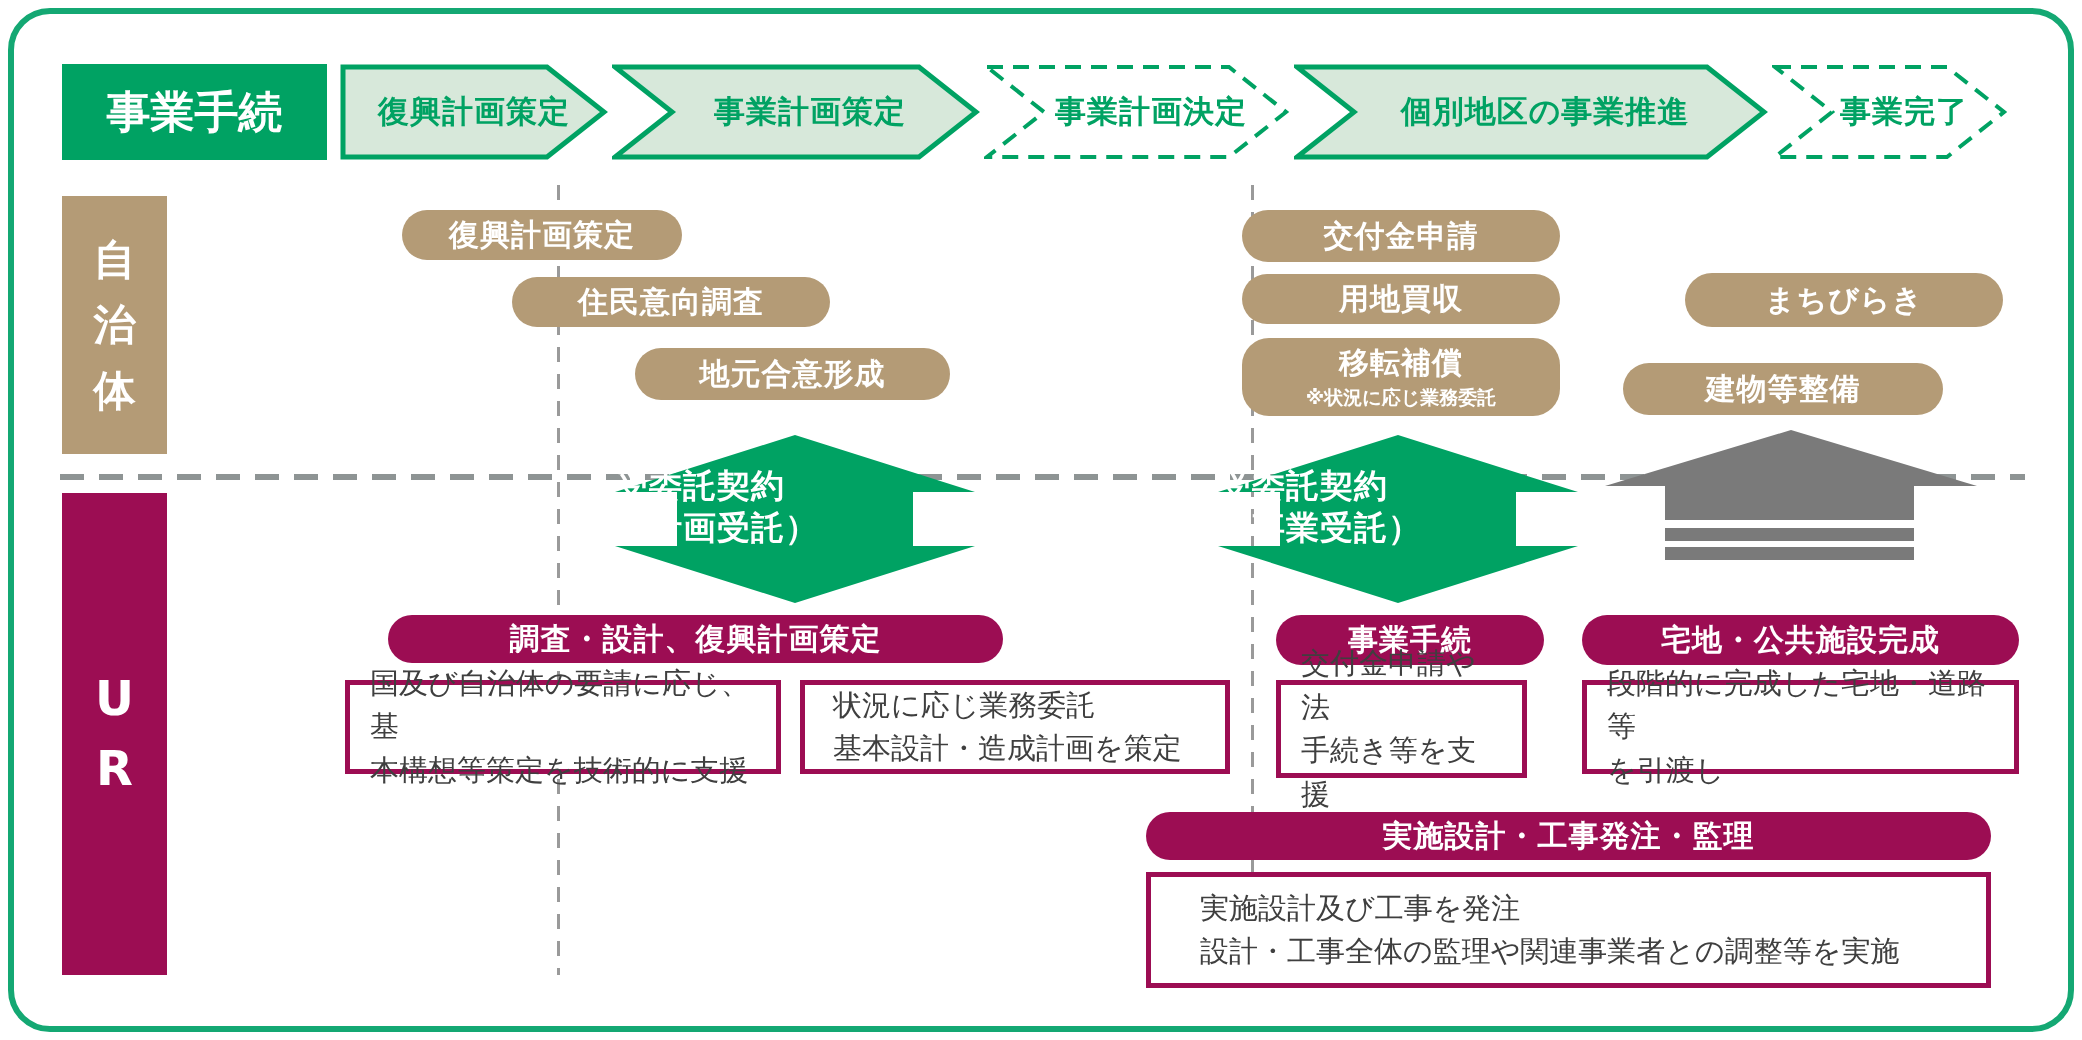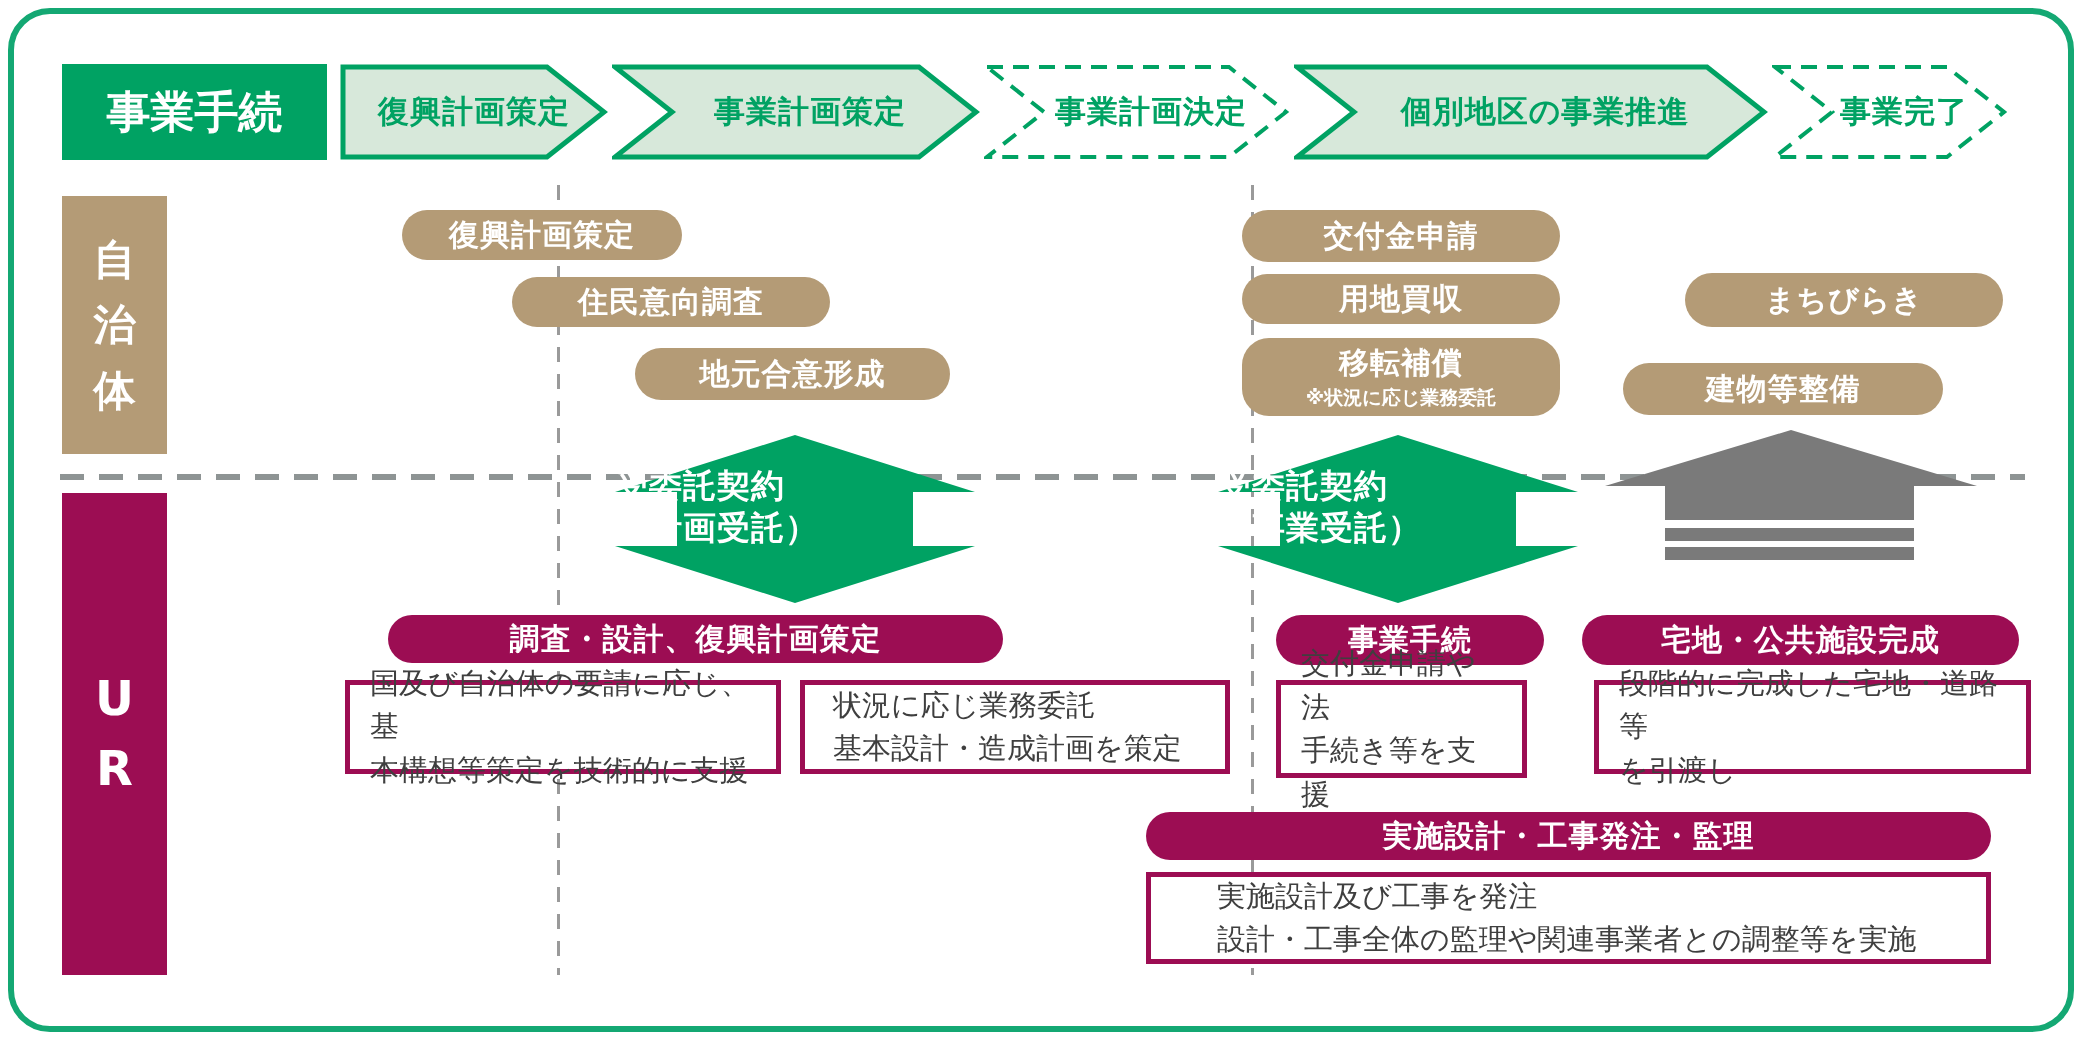--- a/index.html
+++ b/index.html
@@ -136,16 +136,16 @@
 <div class="abs flexc pill-maroon" style="left:1276px;top:615px;width:268px;height:50px;">事業手続</div>
 <div class="abs flexc pill-maroon" style="left:1582px;top:615px;width:437px;height:50px;">宅地・公共施設完成</div>
 <div class="abs flexc pill-maroon" style="left:1146px;top:812px;width:845px;height:48px;">実施設計・工事発注・監理</div>
 
 <div class="abs wbox preline" style="left:345px;top:680px;width:436px;height:94px;">国及び自治体の要請に応じ、基
 本構想等策定を技術的に支援</div>
 <div class="abs wbox preline" style="left:800px;top:680px;width:430px;height:94px;padding-left:28px;">状況に応じ業務委託
 基本設計・造成計画を策定</div>
 <div class="abs wbox preline" style="left:1276px;top:680px;width:251px;height:98px;">交付金申請や法
 手続き等を支援</div>
-<div class="abs wbox preline" style="left:1582px;top:680px;width:437px;height:94px;margin-left:12px;">段階的に完成した宅地・道路等
+<div class="abs wbox preline" style="left:1582px;top:680px;width:437px;height:94px;">段階的に完成した宅地・道路等
 を引渡し</div>
-<div class="abs wbox preline" style="left:1146px;top:872px;width:845px;height:92px;padding-left:66px;">実施設計及び工事を発注
+<div class="abs wbox preline" style="left:1146px;top:872px;width:845px;height:116px;padding-left:49px;">実施設計及び工事を発注
 設計・工事全体の監理や関連事業者との調整等を実施</div>
 
 </body></html>

